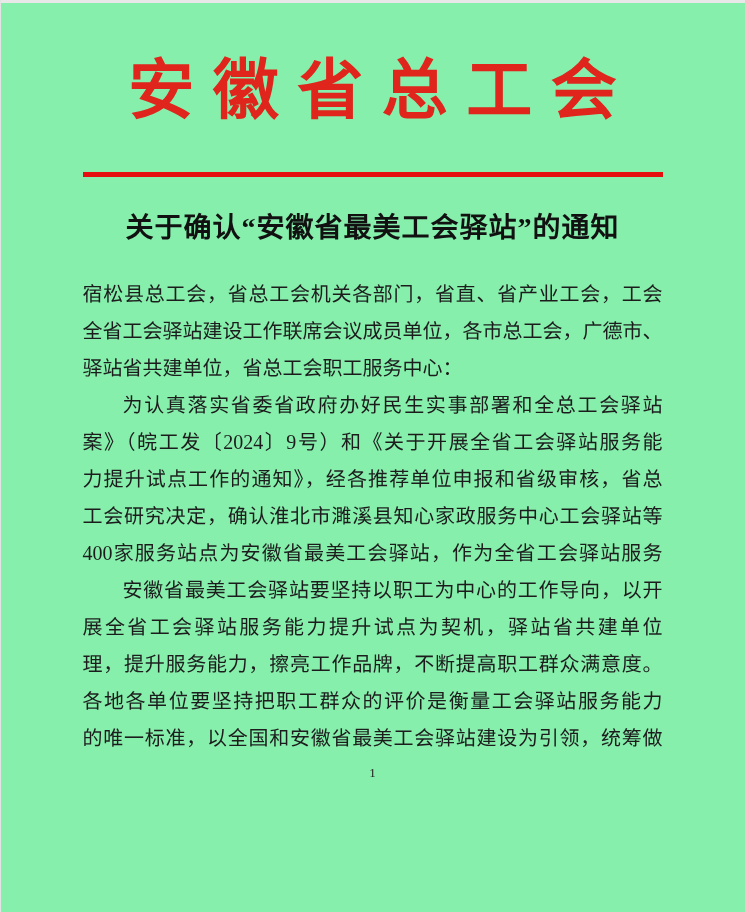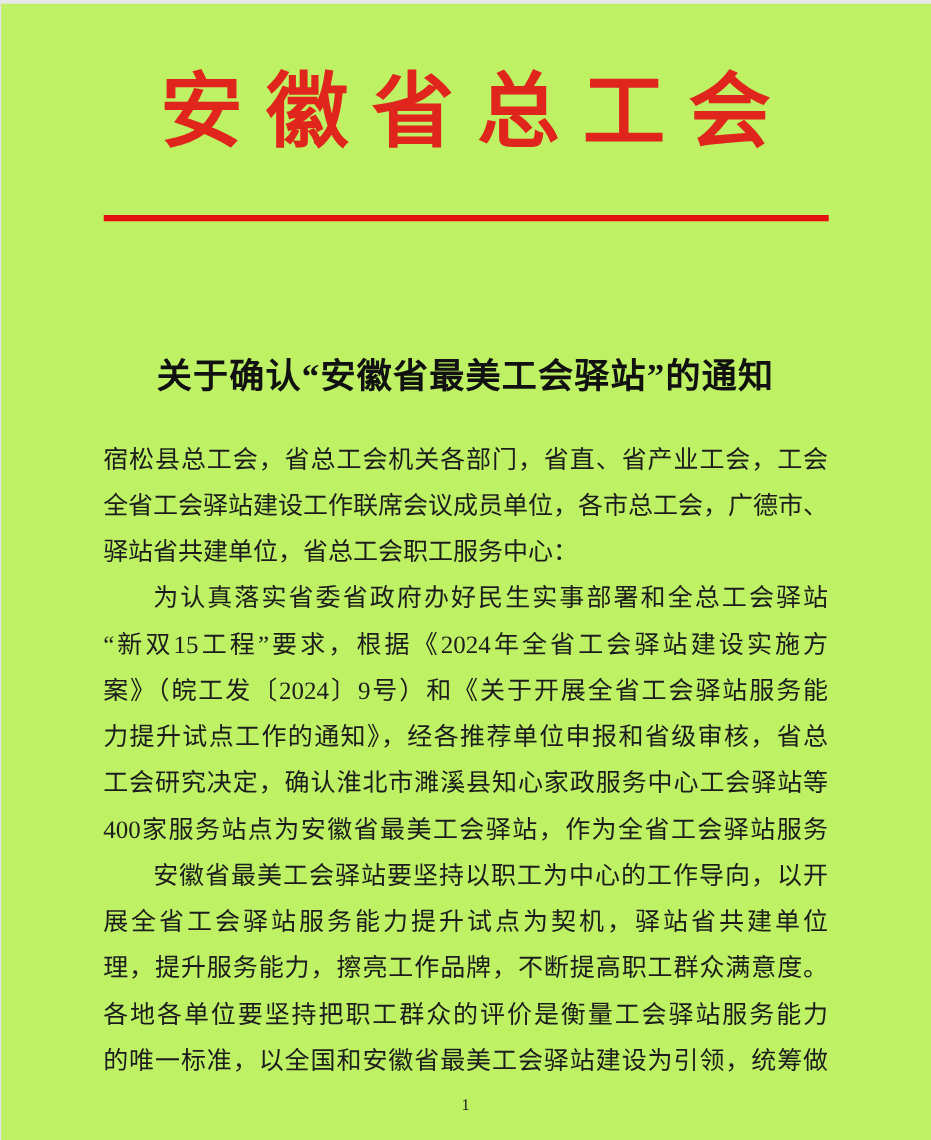--- a/index.html
+++ b/index.html
@@ -4,21 +4,21 @@
 <style>
   html, body {
     margin: 0;
     padding: 0;
     background: #ffffff;
   }
   .page {
     position: relative;
     width: 745px;
     height: 912px;
-    background: #bef264;
+    background: #86efac;
     overflow: hidden;
     font-family: "Liberation Serif", "DejaVu Serif", serif;
   }
   .top-edge {
     position: absolute;
     top: 0; left: 0;
     width: 100%; height: 3px;
     background: #e8e8e8;
   }
   .left-edge {
@@ -38,21 +38,21 @@
     color: #e0251c;
     white-space: nowrap;
   }
   .red-rule {
     width: 580px;
     height: 5px;
     margin: 36px auto 0 auto;
     background: #e60f0f;
   }
   .doc-title {
-    margin: 105px auto 0 auto;
+    margin: 31px auto 0 auto;
     text-align: center;
     font-size: 28px;
     line-height: 40px;
     font-weight: bold;
     color: #111111;
     letter-spacing: 1px;
   }
   .body-text {
     width: 580px;
     margin: 28px auto 0 auto;
@@ -89,21 +89,20 @@
   <h1 class="doc-title">关于确认“安徽省最美工会驿站”的通知</h1>
 
   <div class="body-text">
       <div class="para">
         <div class="line">宿松县总工会，省总工会机关各部门，省直、省产业工会，工会</div>
         <div class="line">全省工会驿站建设工作联席会议成员单位，各市总工会，广德市、</div>
         <div class="line last">驿站省共建单位，省总工会职工服务中心：</div>
       </div>
       <div class="para">
         <div class="line indent">为认真落实省委省政府办好民生实事部署和全总工会驿站</div>
-        <div class="line">“新双15工程”要求，根据《2024年全省工会驿站建设实施方</div>
         <div class="line">案》（皖工发〔2024〕9号）和《关于开展全省工会驿站服务能</div>
         <div class="line">力提升试点工作的通知》，经各推荐单位申报和省级审核，省总</div>
         <div class="line">工会研究决定，确认淮北市濉溪县知心家政服务中心工会驿站等</div>
         <div class="line">400家服务站点为安徽省最美工会驿站，作为全省工会驿站服务</div>
       </div>
       <div class="para">
         <div class="line indent">安徽省最美工会驿站要坚持以职工为中心的工作导向，以开</div>
         <div class="line">展全省工会驿站服务能力提升试点为契机，驿站省共建单位</div>
         <div class="line">理，提升服务能力，擦亮工作品牌，不断提高职工群众满意度。</div>
         <div class="line">各地各单位要坚持把职工群众的评价是衡量工会驿站服务能力</div>

